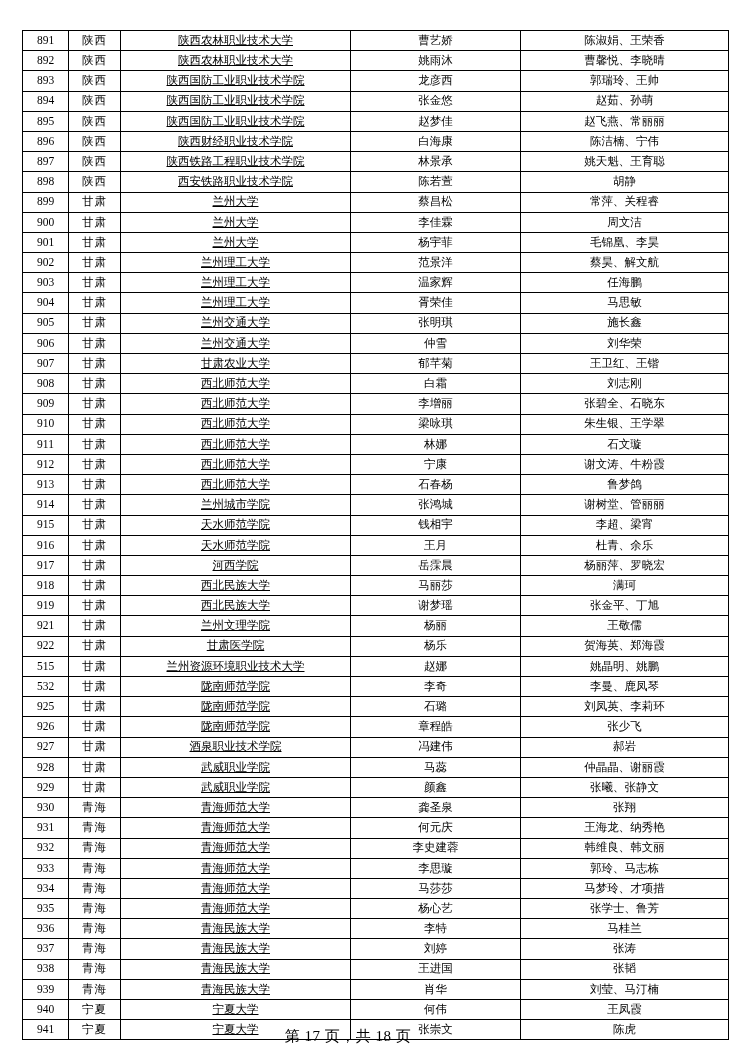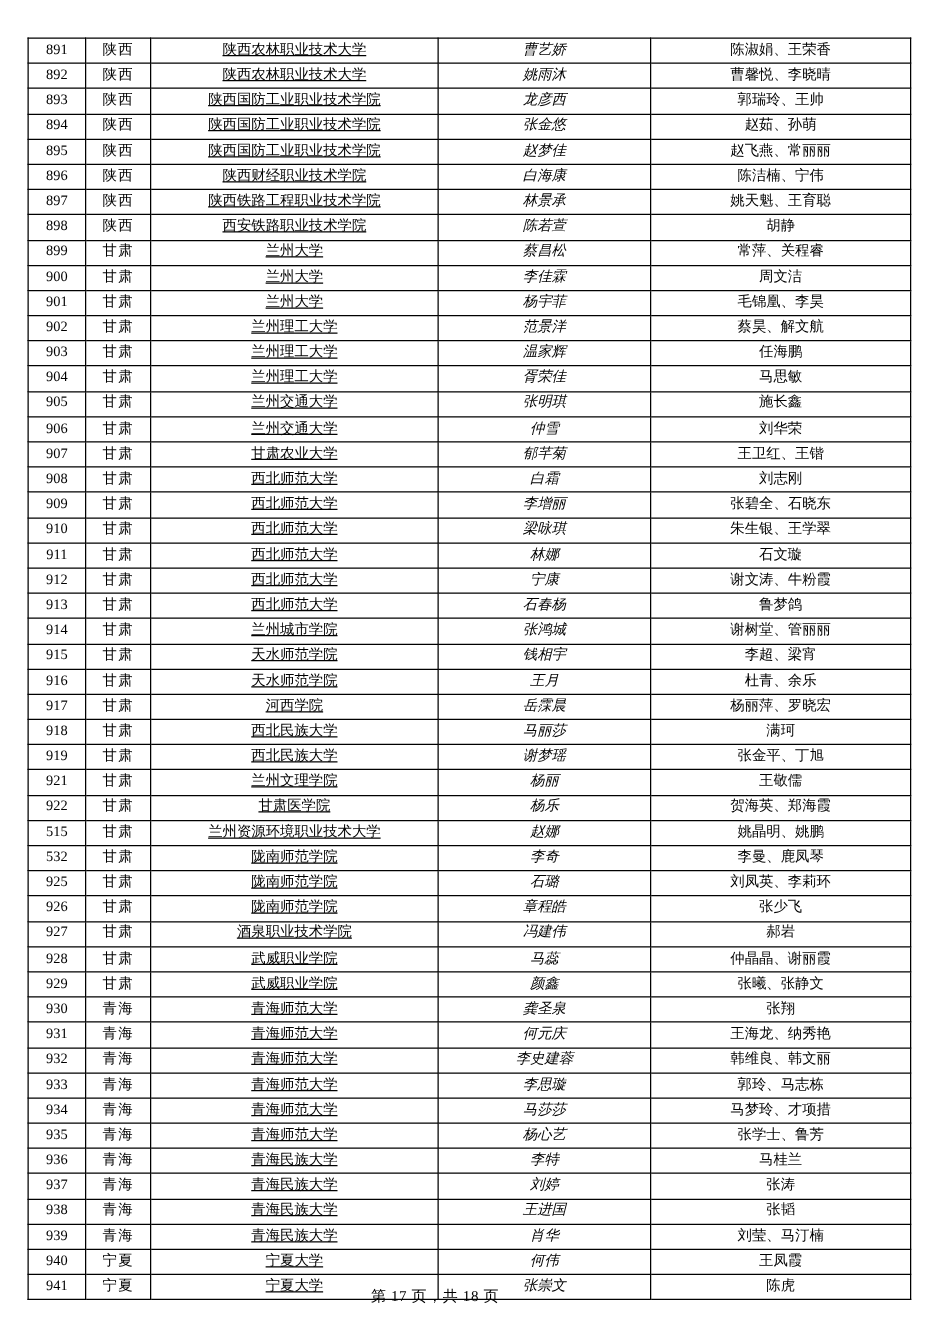--- a/index.html
+++ b/index.html
@@ -39,30 +39,30 @@
   }
   col.c-no    { width: 46px; }
   col.c-prov  { width: 52px; }
   col.c-school{ width: 230px; }
   col.c-name  { width: 170px; }
   col.c-adv   { width: 208px; }
 
   td.cell-no     { font-size: 11.5px; }
   td.cell-prov   { font-size: 11.5px; letter-spacing: 1px; }
   td.cell-school { font-size: 11.5px; text-decoration: underline; }
-  td.cell-name   { font-size: 11.5px; font-style: italic; }
+  td.cell-name   { font-size: 11.5px; }
   td.cell-adv    { font-size: 11.5px; }
 
   .footer {
     position: absolute;
     left: 0;
     right: 0;
     bottom: 14px;
     text-align: center;
-    font-size: 12px;
+    font-size: 15px;
     font-family: "Liberation Serif", serif;
     letter-spacing: 0.5px;
   }
 </style>
 </head>
 <body>
 
 <div class="page">
   <table class="roster">
     <colgroup>

